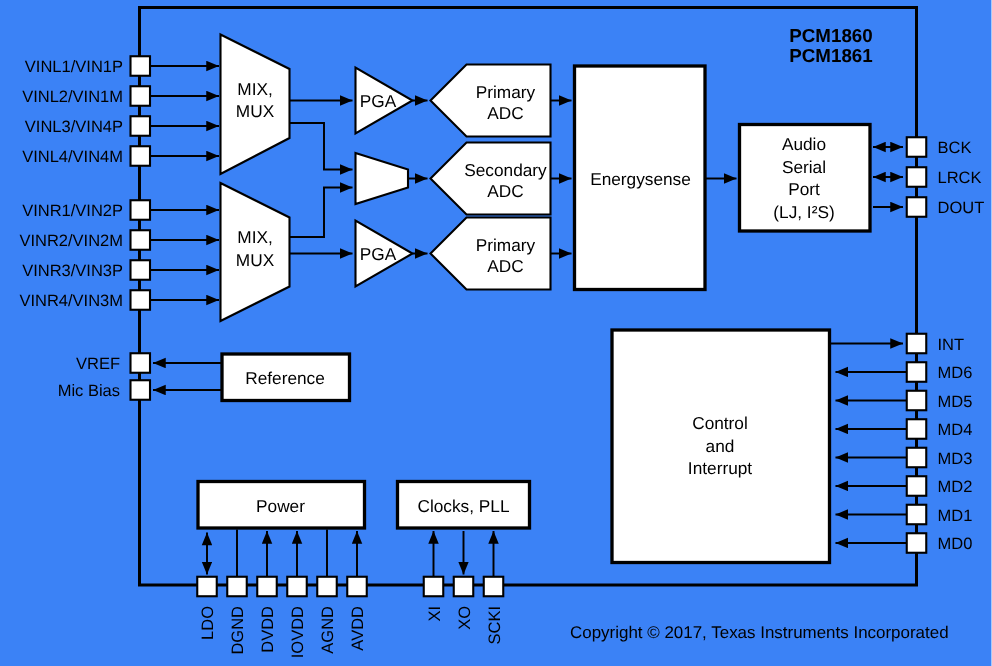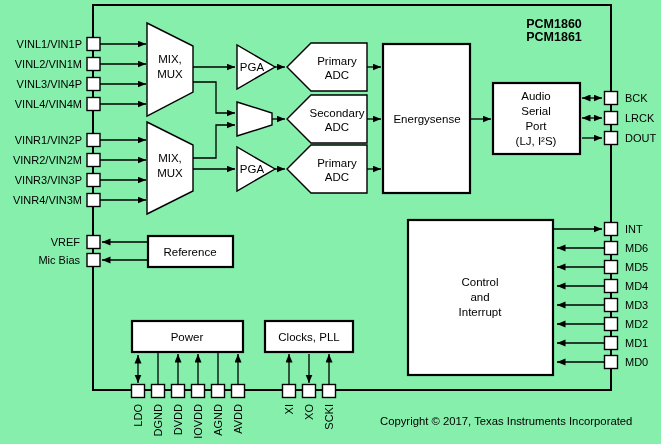--- a/index.html
+++ b/index.html
@@ -1,16 +1,16 @@
 <!DOCTYPE html>
 <html><head>
 <meta charset="utf-8">
 <style>
   html,body{margin:0;padding:0;background:#ffffff;}
-  .stage{position:relative;width:661px;height:444px;background:#86efac;overflow:hidden;
+  .stage{position:relative;width:661px;height:444px;background:#3b82f6;overflow:hidden;
          font-family:"Liberation Sans", sans-serif;}
   svg{display:block;}
   .wire{fill:none;stroke:#000000;stroke-width:1.3;}
   .shape{fill:#ffffff;stroke:#000000;stroke-width:1.4;}
   .block{fill:#ffffff;stroke:#000000;stroke-width:2.2;}
   .pin{fill:#ffffff;stroke:#000000;stroke-width:1.4;}
   text{fill:#000000;font-family:"Liberation Sans", sans-serif;font-size:11.5px;}
   text.pinlab{font-size:11px;}
   text.title{font-size:12.5px;font-weight:bold;}
   text.copy{font-size:11.3px;}

